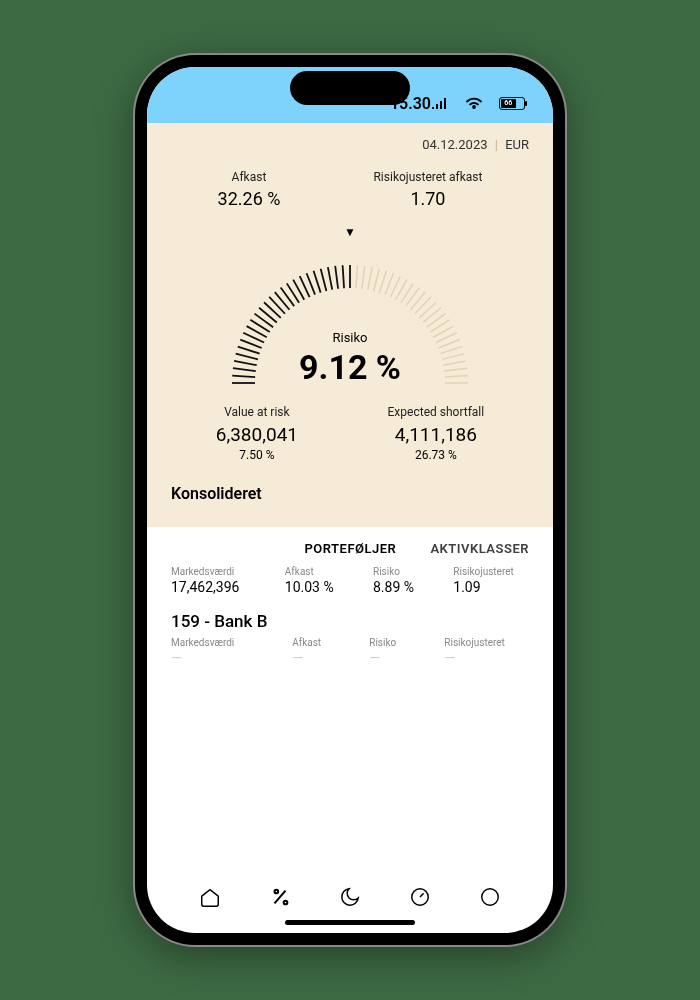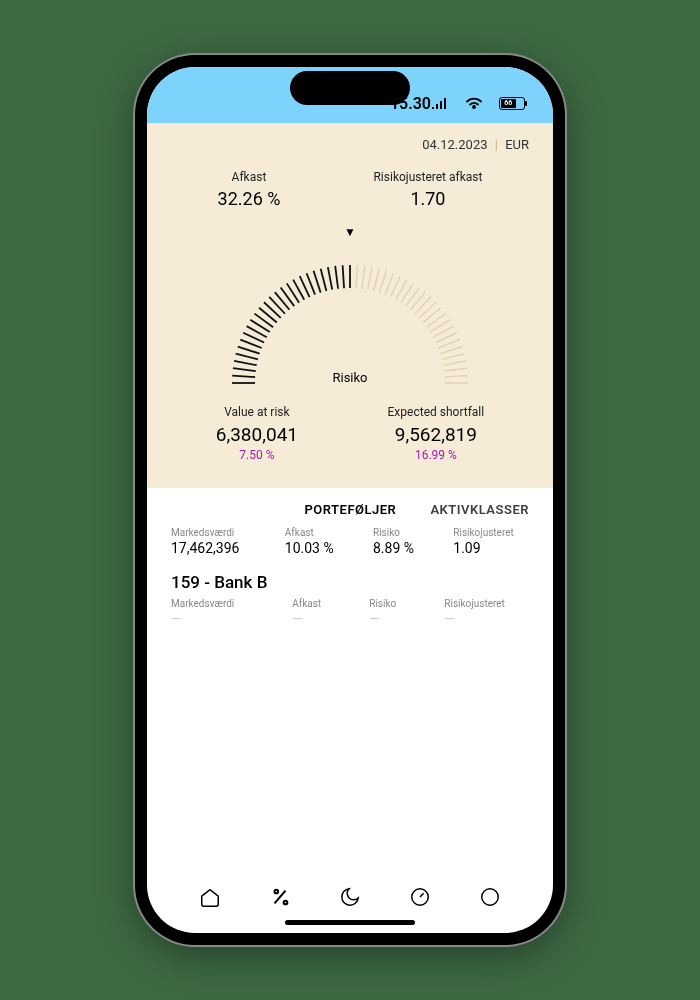--- a/index.html
+++ b/index.html
@@ -52,36 +52,36 @@
     font-size: 16px;
     background: #7dd3fc;
   }
   .status-right { display: flex; gap: 16px; align-items: center; }
   .signal-icon, .wifi-icon { width: 18px; height: 12px; }
   .battery { border: 1.5px solid #000; width: 26px; height: 13px; border-radius: 3px; position: relative; display:flex; align-items:center; padding:1px;}
   .battery::after { content:''; position:absolute; right:-3px; top:3px; width:2px; height:5px; background:#000; border-radius:1px;}
   .battery-fill { background:#000; height:100%; width:66%; border-radius:1px; font-size:7px; color:#fff; text-align:center; line-height:9px;}
   .top-section {
     background: #f6ebd7;
-    padding: 8px 24px 8px;
+    padding: 8px 24px 24px;
   }
   .date-row { text-align: right; font-size: 13px; color: #333; padding: 6px 0 18px; }
   .date-row .sep { color: #c9b58c; margin: 0 4px; }
   .metrics-row { display: flex; justify-content: space-around; text-align: center; margin-bottom: 14px; }
   .metric-label { font-size: 12px; color: #222; margin-bottom: 4px; }
   .metric-value { font-size: 18px; font-weight: 400; }
   .gauge-wrap { position: relative; width: 280px; height: 168px; margin: 0 auto 8px; }
   .gauge-wrap svg { width: 100%; height: 100%; }
   .gauge-center { position: absolute; bottom: 4px; left: 0; right: 0; text-align: center; }
   .gauge-center .lbl { font-size: 13px; margin-bottom: 2px; }
   .gauge-center .val { font-size: 34px; font-weight: 700; }
   .arrow { position:absolute; top: 2px; left: 50%; transform: translateX(-50%); font-size: 12px;}
   .var-row { display: flex; justify-content: space-around; text-align: center; margin: 14px 0 18px;}
   .var-val { font-size: 19px; }
-  .var-pct { font-size: 12px; color: #a21caf; margin-top: 2px;}
+  .var-pct { font-size: 12px; color: #000000; margin-top: 2px;}
   .section-title { font-size: 16px; font-weight: 600; padding: 4px 0 0;}
   .tabs { display: flex; justify-content: flex-end; gap: 34px; padding: 14px 24px 10px; font-size: 13px; font-weight: 600; letter-spacing: 0.5px;}
   .tab.active { color: #000; }
   .tab.inactive { color: #404040; }
   .list { padding: 0 24px; flex:1; overflow:hidden; position: relative;}
   .list::after{ content:''; position:absolute; bottom:0; left:0; right:0; height:50px; background:linear-gradient(transparent, #fff);}
   .row-title { font-size: 17px; font-weight: 500; margin-bottom: 6px; }
   .row-meta { display: flex; gap: 24px; font-size: 12px; margin-bottom: 16px;}
   .row-meta > div { flex: 1 1 auto; }
   .row-meta > div:first-child { flex: 1.4 1 auto;}
@@ -191,36 +191,38 @@
             <line x1="228.32876615938386" y1="125.0281674949556" x2="249.71362533481366" y2="116.56130278320799" stroke="#e0d3b6" stroke-width="1.5"></line>
             <line x1="230.35036904803957" y1="130.64338553438" x2="252.22466892282813" y2="123.53599466375621" stroke="#e0d3b6" stroke-width="1.5"></line>
             <line x1="232.01540030721998" y1="136.3744607193388" x2="254.2928130131785" y2="130.65459331454716" stroke="#e0d3b6" stroke-width="1.5"></line>
             <line x1="233.31728881922544" y1="142.19877511435612" x2="255.90989558598525" y2="137.88900487888446" stroke="#e0d3b6" stroke-width="1.5"></line>
             <line x1="234.2508966248754" y1="148.09334281139107" x2="257.0695347551084" y2="145.21067843941208" stroke="#e0d3b6" stroke-width="1.5"></line>
             <line x1="234.81253920068582" y1="154.0349006447152" x2="257.76715395453607" y2="152.590718695541" stroke="#e0d3b6" stroke-width="1.5"></line>
             <line x1="235" y1="160" x2="258" y2="160" stroke="#e0d3b6" stroke-width="1.5"></line>
           </svg>
         <div class="gauge-center">
           <div class="lbl">Risiko</div>
+          <div class="val">9.12 %</div>
         </div>
       </div>
 
       <div class="var-row">
         <div>
           <div class="metric-label">Value at risk</div>
           <div class="var-val">6,380,041</div>
           <div class="var-pct">7.50 %</div>
         </div>
         <div>
           <div class="metric-label">Expected shortfall</div>
-          <div class="var-val">9,562,819</div>
-          <div class="var-pct">16.99 %</div>
-        </div>
-      </div>
-
+          <div class="var-val">4,111,186</div>
+          <div class="var-pct">26.73 %</div>
+        </div>
+      </div>
+
+      <div class="section-title">Konsolideret</div>
     </div>
 
     <div class="tabs">
       <span class="tab active">PORTEFØLJER</span>
       <span class="tab inactive">AKTIVKLASSER</span>
     </div>
 
     <div class="list">
       <div>
         <div class="row-meta">

